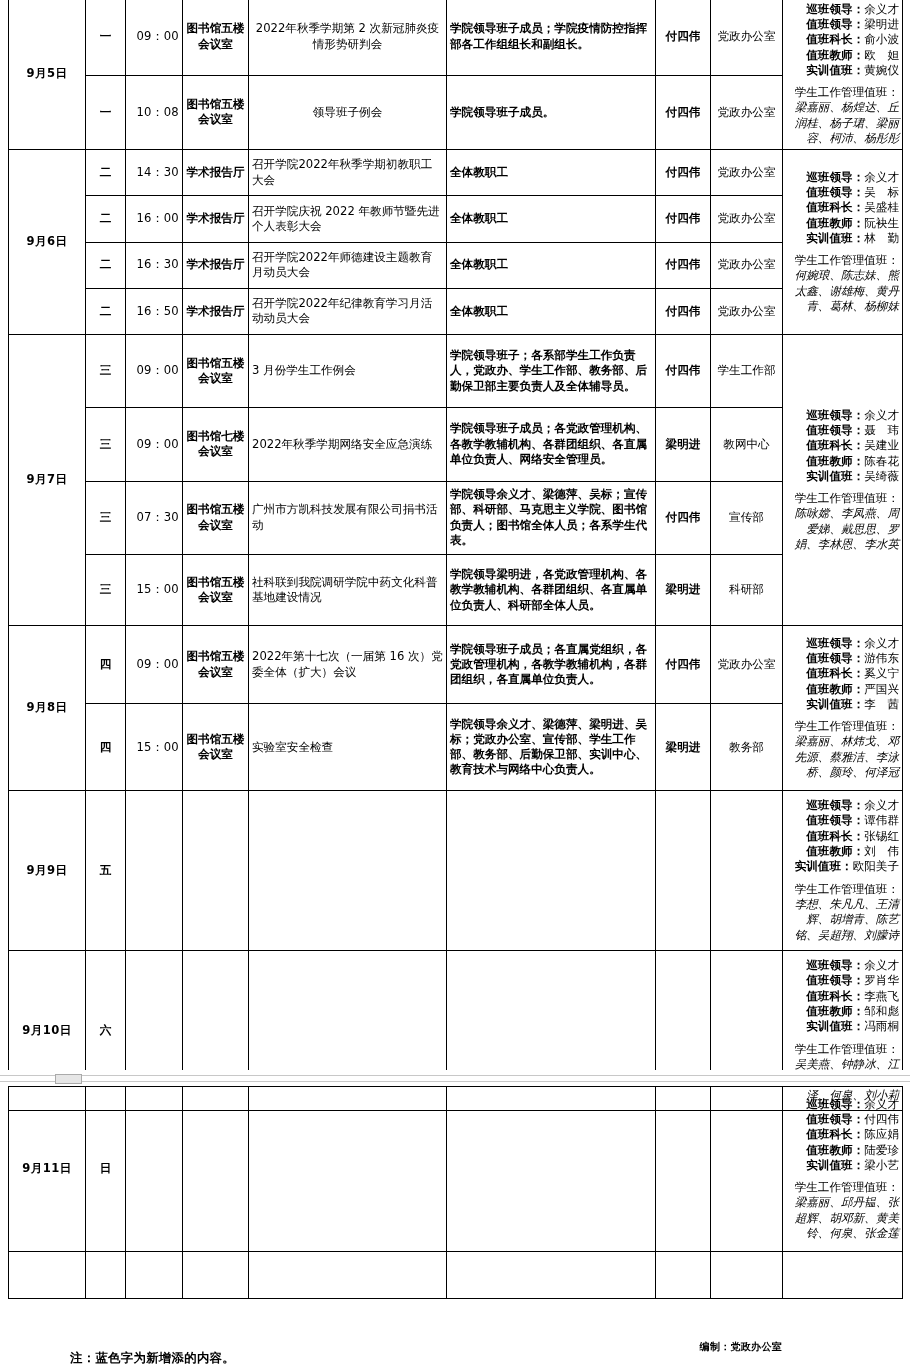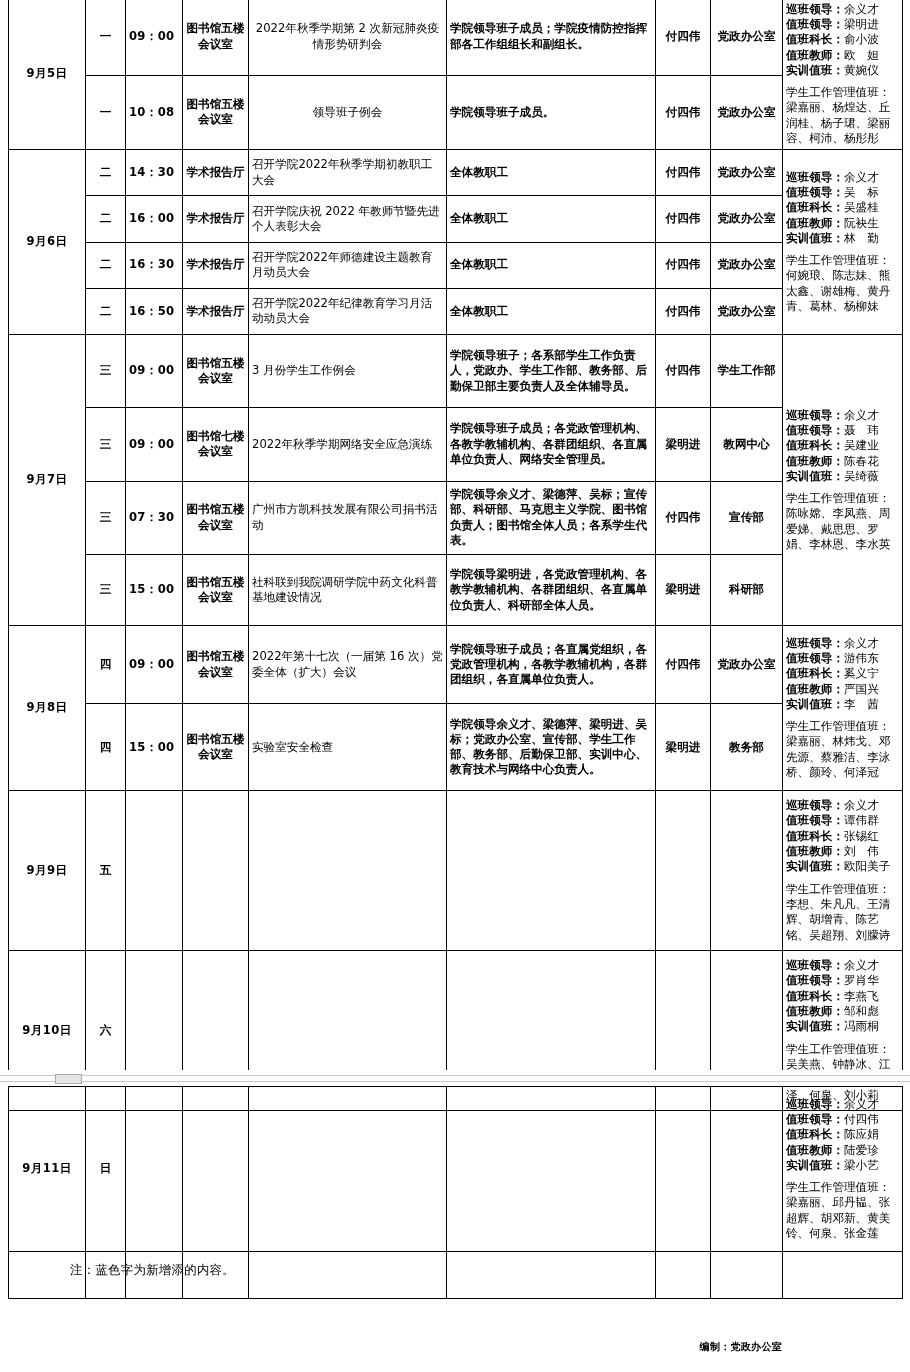--- a/index.html
+++ b/index.html
@@ -61,22 +61,22 @@
   .cell-date {
     text-align: center;
     font-weight: bold;
     letter-spacing: .4px;
   }
   .cell-week {
     text-align: center;
     font-weight: bold;
   }
   .cell-time {
-    text-align: left;
-    font-weight: bold;
+    text-align: right;
+    font-weight: normal;
     font-size: 11px;
     letter-spacing: .3px;
   }
   .cell-place {
     text-align: center;
     font-weight: bold;
     line-height: 1.25;
   }
   .cell-topic {
     text-align: left;
@@ -89,39 +89,40 @@
     text-align: left;
     font-weight: bold;
     line-height: 1.4;
   }
   .cell-lead {
     text-align: center;
     font-weight: bold;
   }
   .cell-dept {
     text-align: center;
-    font-weight: bold;
+    font-weight: normal;
   }
   .cell-duty {
-    text-align: left;
+    text-align: right;
     vertical-align: middle;
     padding: 3px 2px 3px 4px;
     font-size: 11.4px;
     line-height: 1.3;
   }
 
   .duty-line { white-space: nowrap; }
   .duty-line .k {
     font-weight: bold;
   }
   .duty-gap { height: 7px; }
   .duty-title { font-weight: normal; }
   .duty-names {
     line-height: 1.32;
     word-break: break-all;
+    font-style: italic;
   }
 
   
   .pagebreak {
     position: absolute;
     left: 0;
     top: 1070px;
     width: 910px;
     height: 16px;
     background: #ffffff;
@@ -142,23 +143,23 @@
     width: 25px;
     height: 8px;
     background: #e6e6e6;
     border: 1px solid #aaaaaa;
   }
 
   
   .note {
     position: absolute;
     left: 70px;
-    top: 1262px;
+    top: 1350px;
     font-size: 12.4px;
-    font-weight: normal;
+    font-weight: bold;
     letter-spacing: .3px;
   }
   .compiler {
     position: absolute;
     right: 128px;
     top: 1340px;
     font-size: 10px;
     font-weight: bold;
     letter-spacing: .3px;
   }

